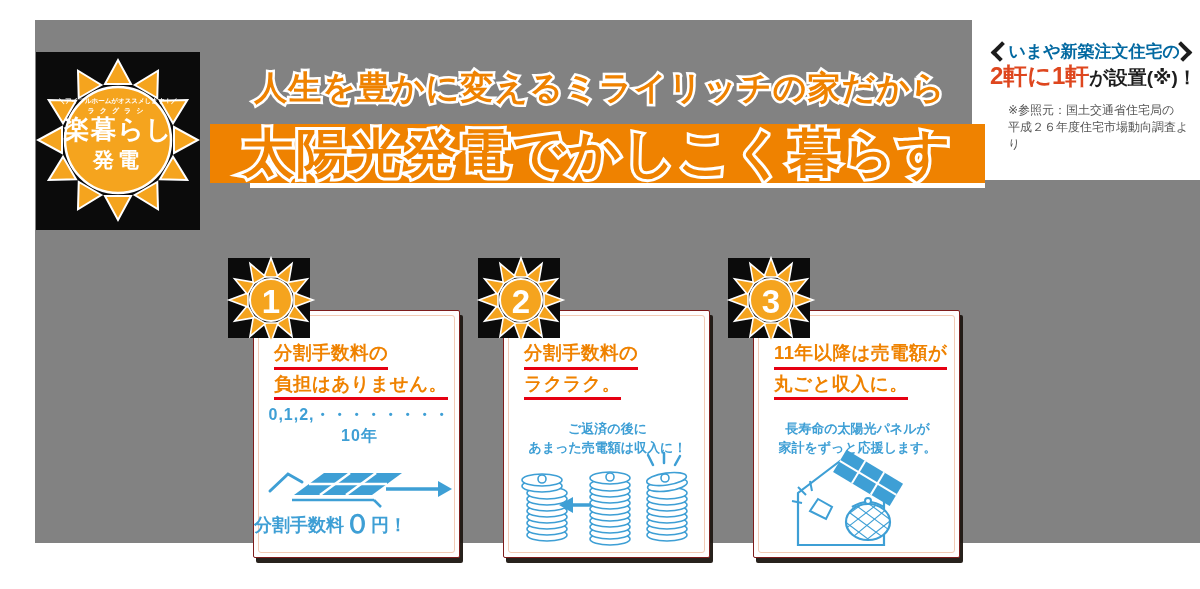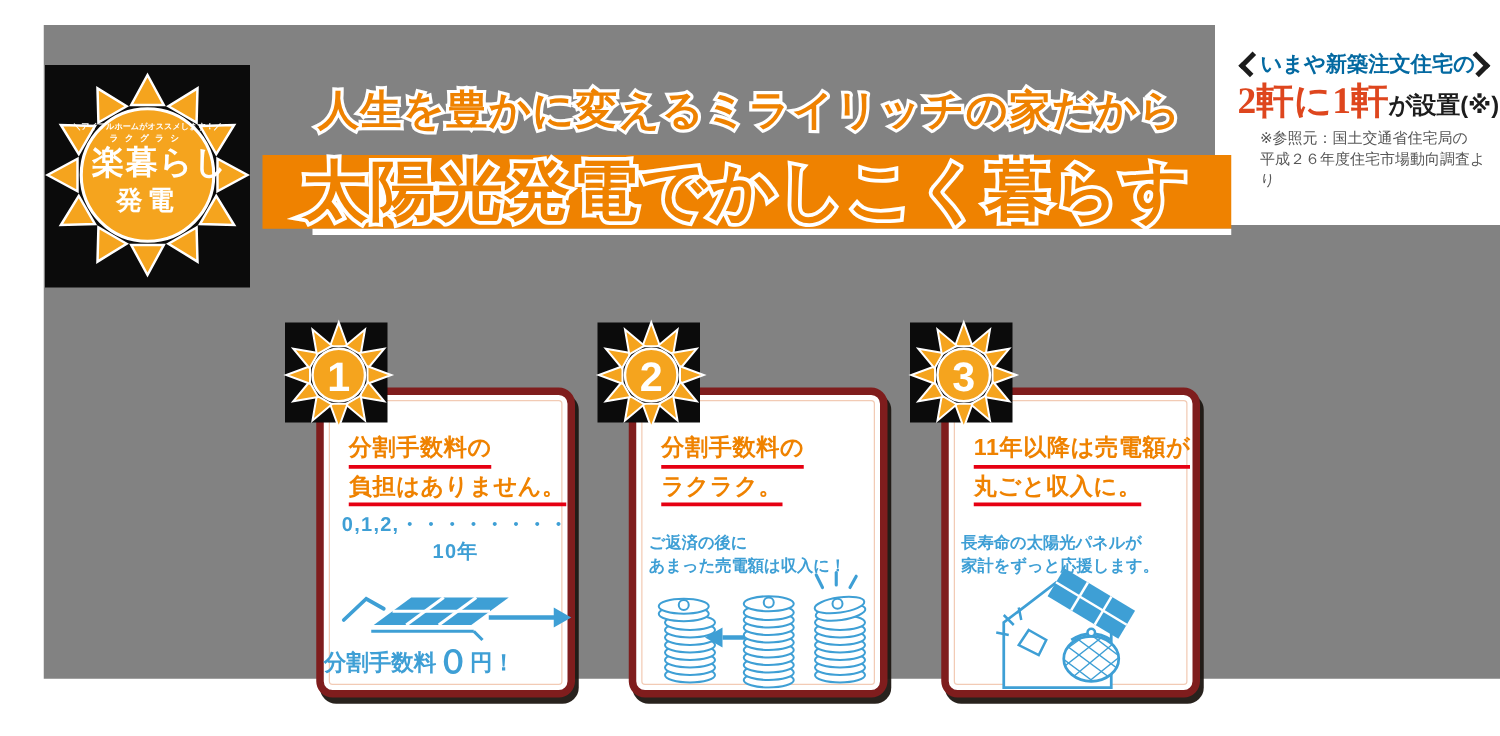--- a/index.html
+++ b/index.html
@@ -10,21 +10,21 @@
   
   #gray-panel{left:35px;top:20px;width:1165px;height:523px;background:#828282;z-index:0;}
   #white-corner{left:972px;top:0;width:228px;height:180px;background:#ffffff;z-index:1;}
 
   
   #logo-square{left:36px;top:52px;width:164px;height:178px;background:#0b0b0b;z-index:2;}
   #logo-sun{left:36px;top:52px;width:164px;height:178px;z-index:3;}
   #logo-text{left:36px;top:52px;width:164px;height:178px;z-index:4;color:#fff;text-align:center;}
   #logo-recommend{left:0;top:45px;width:164px;font-size:6.5px;font-weight:bold;}
   #logo-furigana{left:0;top:54px;width:164px;font-size:7px;font-weight:bold;letter-spacing:5px;}
-  #logo-title{left:0;top:60px;width:164px;font-size:26px;font-weight:bold;letter-spacing:1px;padding-left:10px;}
+  #logo-title{left:0;top:60px;width:164px;font-size:26px;font-weight:bold;letter-spacing:1px;}
   #logo-sub{left:0;top:94px;width:164px;font-size:21px;font-weight:bold;letter-spacing:4px;}
 
   
   .outlined{color:#EF8200;-webkit-text-stroke:5px #ffffff;paint-order:stroke fill;}
   #tagline{left:240px;top:66px;width:720px;text-align:center;font-size:33px;font-weight:bold;
            letter-spacing:1px;z-index:3;}
   #headline-band{left:210px;top:124px;width:775px;height:59px;background:#EF8200;z-index:2;}
   #headline-text{left:210px;top:124px;width:775px;height:59px;line-height:59px;text-align:center;
            font-size:52px;font-weight:bold;letter-spacing:2px;z-index:3;
            -webkit-text-stroke:6px #ffffff;paint-order:stroke fill;color:#EF8200;}
@@ -32,35 +32,35 @@
 
   
   .corner-mark{width:12px;height:9px;z-index:4;}
   #mark-left{left:993px;top:45px;border-left:4px solid #1c1c1c;border-top:4px solid #1c1c1c;
              transform:rotate(-45deg);}
   #mark-right{left:1174px;top:45px;border-right:4px solid #1c1c1c;border-top:4px solid #1c1c1c;
              transform:rotate(45deg);}
   #stats-intro{left:1008px;top:40px;width:172px;text-align:right;font-size:17px;font-weight:bold;
              color:#0369a1;z-index:4;}
   #stats-line{left:990px;top:60px;width:210px;z-index:4;white-space:nowrap;}
-  #stats-highlight{font-size:30px;font-weight:bold;color:#DE461E;letter-spacing:0px;font-family:Liberation Serif, serif;}
+  #stats-highlight{font-size:24px;font-weight:bold;color:#DE461E;letter-spacing:0px;}
   #stats-suffix{font-size:19px;font-weight:bold;color:#1d1d1d;}
   #stats-note{left:1008px;top:102px;width:190px;font-size:12px;color:#565656;line-height:17px;z-index:4;}
 
   
-  .card{top:310px;width:207px;height:248px;background:#ffffff;border:6px solid #7f1d1d;
-        border-radius:13px;box-shadow:3px 5px 0 rgba(28,22,17,0.95);z-index:2;box-sizing:border-box;}
+  .card{top:310px;width:207px;height:248px;background:#ffffff;border:1px solid #7f1d1d;
+        border-radius:2px;box-shadow:3px 5px 0 rgba(28,22,17,0.95);z-index:2;box-sizing:border-box;}
   .card-inner{position:absolute;left:4px;top:4px;right:4px;bottom:4px;border:1px solid #f2cbb5;
         border-radius:3px;pointer-events:none;}
   #card-1{left:253px;} #card-2{left:503px;} #card-3{left:753px;}
   .card-body{position:absolute;left:0;top:0;width:100%;height:100%;padding:33px 0 0 20px;box-sizing:border-box;}
   .tline{line-height:1;}
   .tline span{display:inline-block;color:#EF8200;font-weight:bold;font-size:18.5px;letter-spacing:0.5px;
         border-bottom:3.5px solid #E60012;padding-bottom:4px;margin-bottom:5px;}
-  .caption{width:187px;margin-left:-10px;text-align:left;color:#3E9FD5;font-size:13px;
+  .caption{width:187px;margin-left:-10px;text-align:center;color:#3E9FD5;font-size:13px;
         font-weight:bold;line-height:19px;margin-top:14px;}
   .timeline{width:187px;margin-left:-8px;text-align:center;color:#3E9FD5;font-size:16px;
         font-weight:bold;letter-spacing:1px;}
   .card-illustration{position:absolute;}
   #card1-footer{position:absolute;left:0;top:195px;width:207px;text-align:left;color:#3E9FD5;
         font-weight:bold;font-size:18px;}
   #card1-footer .zero{font-size:27px;vertical-align:-2px;}
 
   
   .badge-square{width:82px;height:80px;background:#0b0b0b;z-index:3;}

